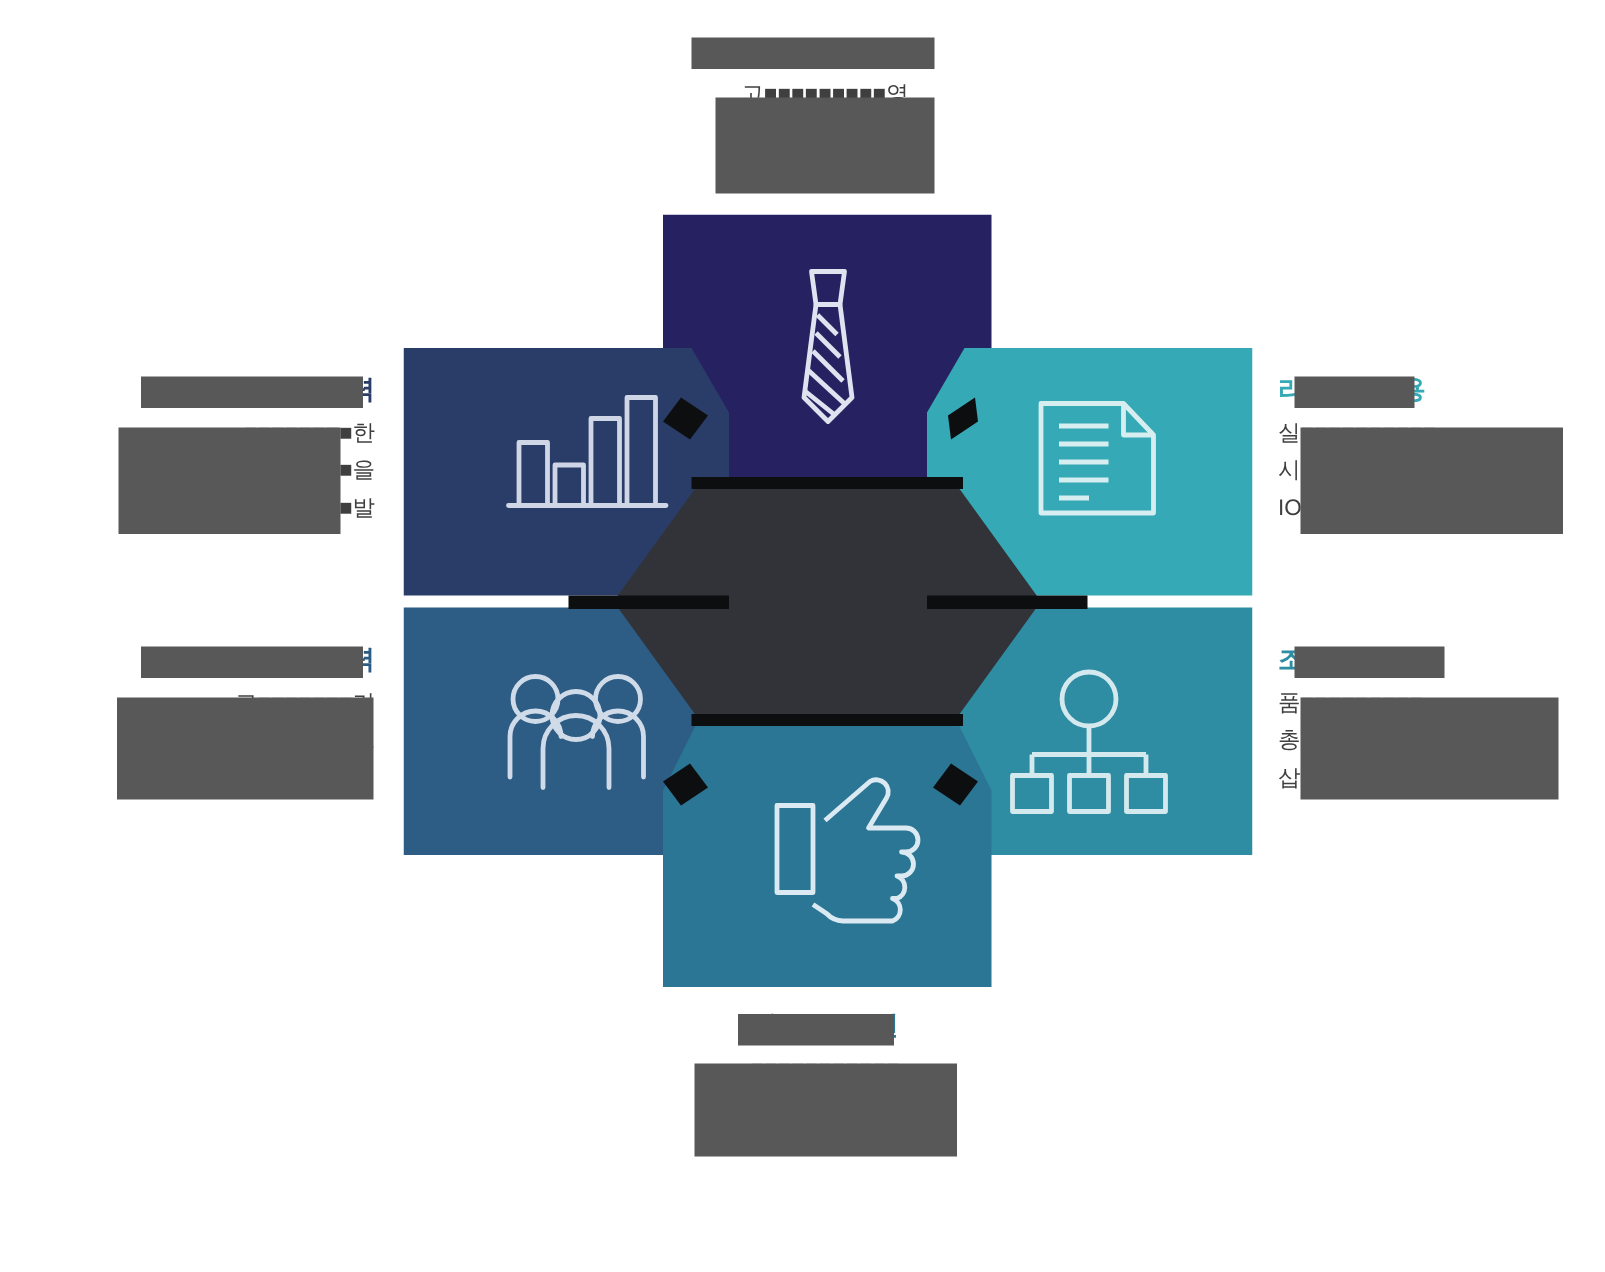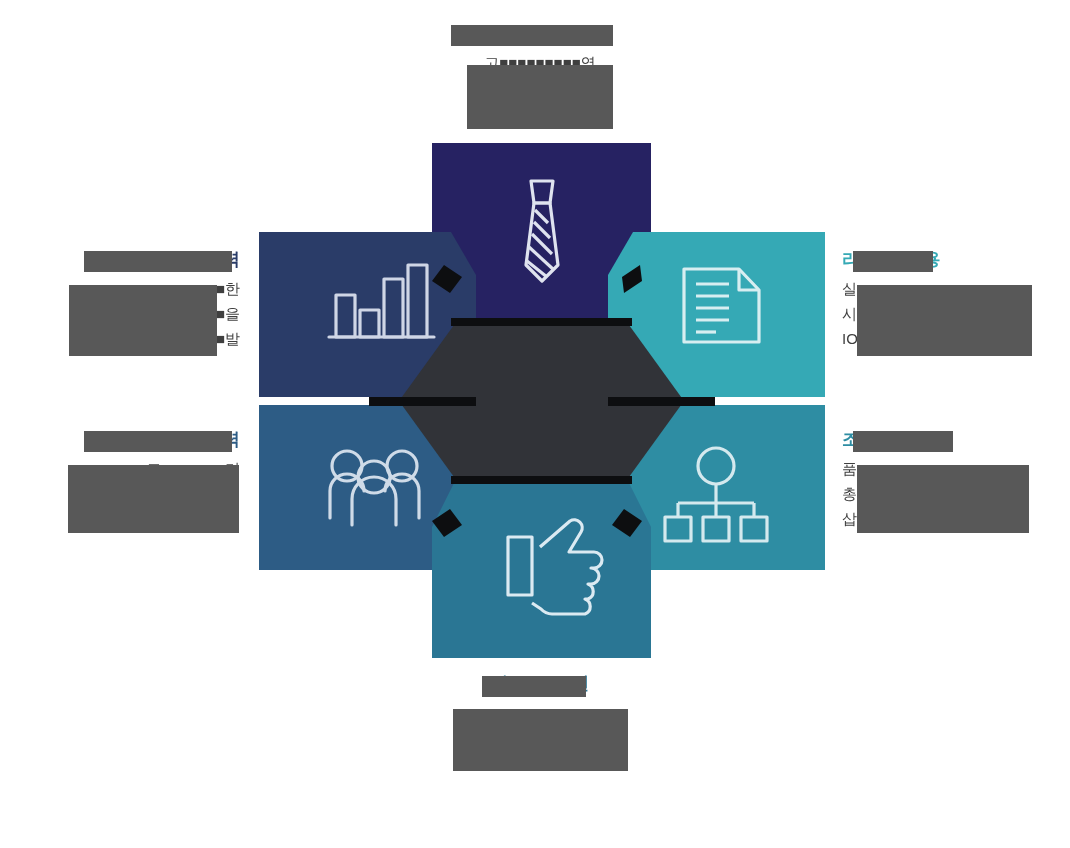--- a/index.html
+++ b/index.html
@@ -10,21 +10,21 @@
   body {
     width: 1070px;
     height: 848px;
     position: relative;
     font-family: "Liberation Sans", "DejaVu Sans", sans-serif;
     overflow: hidden;
   }
 
   #stage {
     position: absolute;
-    left: 4px; top: 0;
+    left: 14px; top: 0;
     width: 906px;
     height: 848px;
   }
 
   
   #wheel {
     position: absolute;
     left: 255px;
     top: 143px;
     width: 566px;

